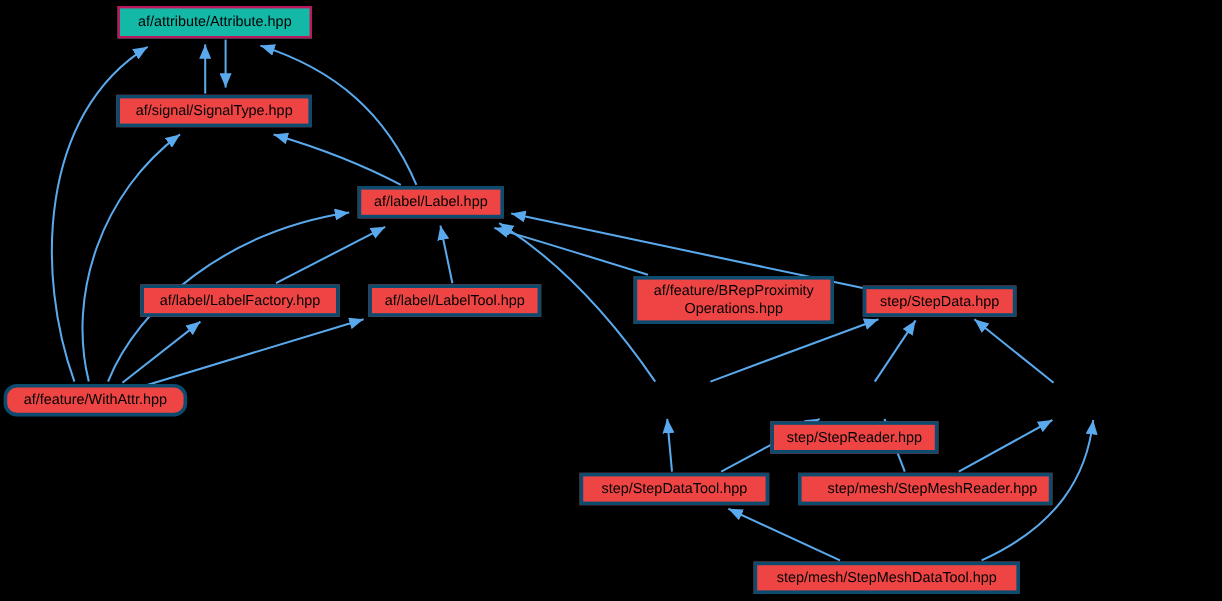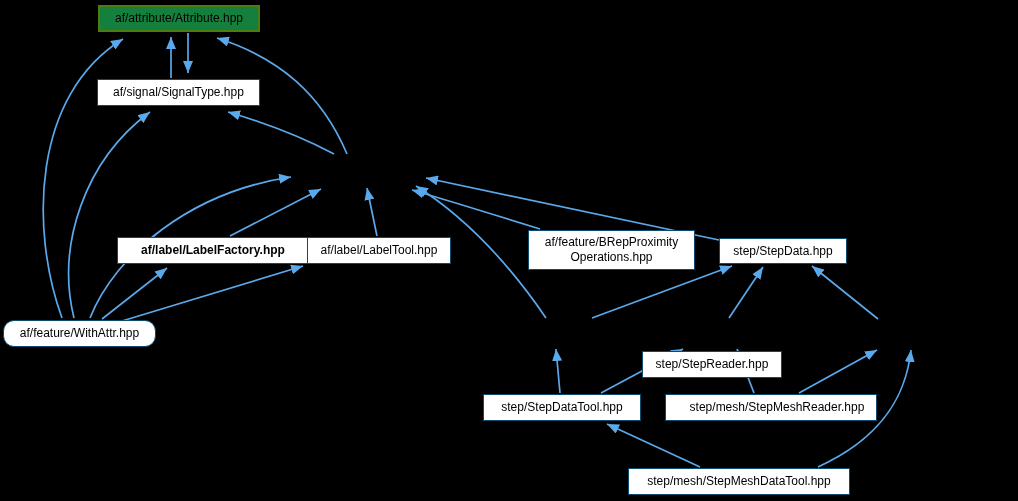--- a/index.html
+++ b/index.html
@@ -3,26 +3,26 @@
 <meta charset="utf-8">
 <style>
   html,body{margin:0;padding:0;background:#000;}
   #stage{
     position:relative;width:1018px;height:501px;background:#000;overflow:hidden;
     font-family:"Liberation Sans","DejaVu Sans",sans-serif;
   }
   #edges{position:absolute;left:0;top:0;width:1018px;height:501px;}
   .node{
     position:absolute;box-sizing:border-box;
-    background:#ffffff;border:1px solid #0c4a6e;color:#000;
+    background:#ef4444;border:3px solid #0c4a6e;color:#000;
     display:flex;align-items:center;justify-content:center;
     font-size:12px;line-height:1.25;text-align:center;white-space:pre-line;
     overflow:hidden;cursor:pointer;
   }
-  .node.current{background:#15803d;border:2px solid #4d7c0f;}
+  .node.current{background:#14b8a6;border:2px solid #be185d;}
 </style>
 </head>
 <body>
 
 <div id="stage">
   <svg id="edges" viewBox="0 0 1018 501" xmlns="http://www.w3.org/2000/svg">
     <defs>
       <marker id="arrow" markerUnits="userSpaceOnUse" markerWidth="14" markerHeight="10" refX="12" refY="5" orient="auto">
         <path d="M0,0 L12,5 L0,10 z" fill="#5aa9ec"></path>
       </marker>
@@ -48,21 +48,22 @@
         <path d="M560,393 L556,349" marker-end="url(#arrow)"></path>
         <path d="M601,393 L683,349" marker-end="url(#arrow)"></path>
         <path d="M754,393 L737,349" marker-end="url(#arrow)"></path>
         <path d="M799,393 L877,350" marker-end="url(#arrow)"></path>
         <path d="M818,467 C882,438 906,396 911,350" marker-end="url(#arrow)"></path>
         <path d="M700,467 L607,424" marker-end="url(#arrow)"></path>
       </g>
   </svg>
 <div class="node current" style="left: 98px; top: 5px; width: 162px; height: 27px;">af/attribute/Attribute.hpp</div>
     <div class="node" style="left: 97px; top: 79px; width: 163px; height: 27px;">af/signal/SignalType.hpp</div>
-    <div class="node" style="left: 117px; top: 237px; width: 192px; height: 27px; font-weight: bold;">af/label/LabelFactory.hpp</div>
+    <div class="node" style="left: 298px; top: 155px; width: 122px; height: 27px;">af/label/Label.hpp</div>
+    <div class="node" style="left: 117px; top: 237px; width: 166px; height: 27px;">af/label/LabelFactory.hpp</div>
     <div class="node" style="left: 307px; top: 237px; width: 144px; height: 27px;">af/label/LabelTool.hpp</div>
     <div class="node" style="left: 528px; top: 230px; width: 167px; height: 40px;">af/feature/BRepProximity
 Operations.hpp</div>
     <div class="node" style="left: 719px; top: 238px; width: 128px; height: 26px;">step/StepData.hpp</div>
     <div class="node" style="left: 3px; top: 320px; width: 153px; height: 27px; border-radius: 11px;">af/feature/WithAttr.hpp</div>
     <div class="node" style="left: 642px; top: 319px; width: 140px; height: 27px; margin-top: 32px;">step/StepReader.hpp</div>
     <div class="node" style="left: 483px; top: 394px; width: 158px; height: 27px;">step/StepDataTool.hpp</div>
     <div class="node" style="left: 665px; top: 394px; width: 212px; height: 27px; padding-left: 12px;">step/mesh/StepMeshReader.hpp</div>
     <div class="node" style="left: 628px; top: 468px; width: 222px; height: 27px;">step/mesh/StepMeshDataTool.hpp</div>
   </div>

